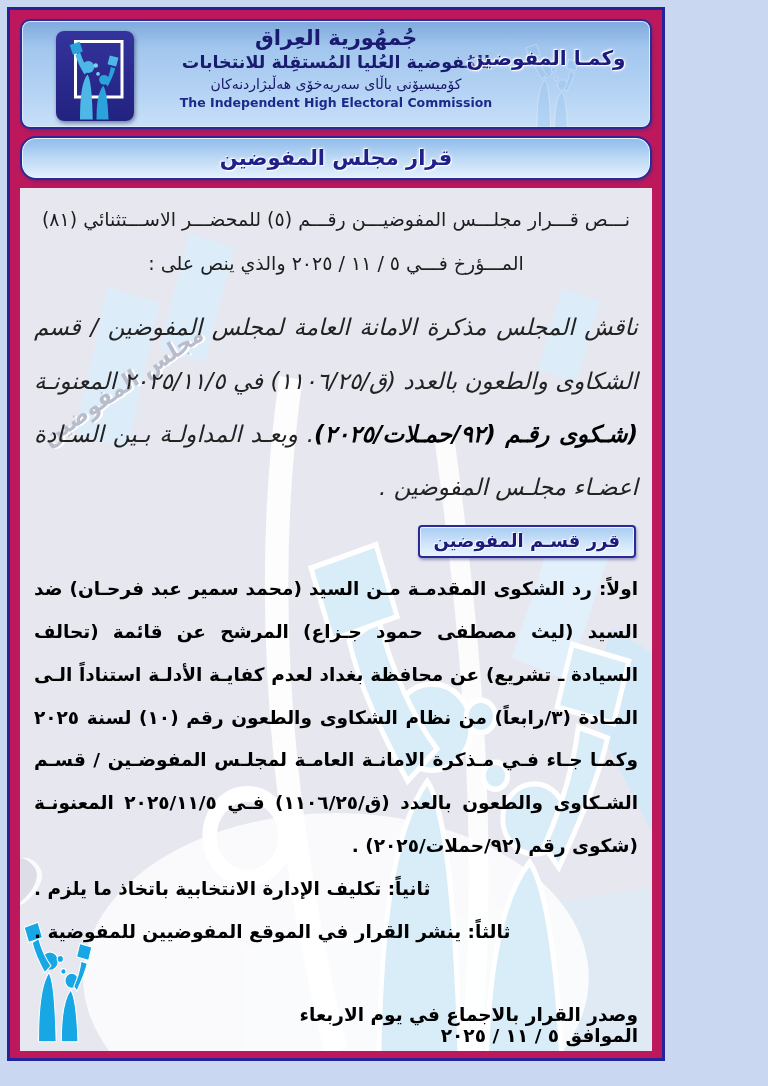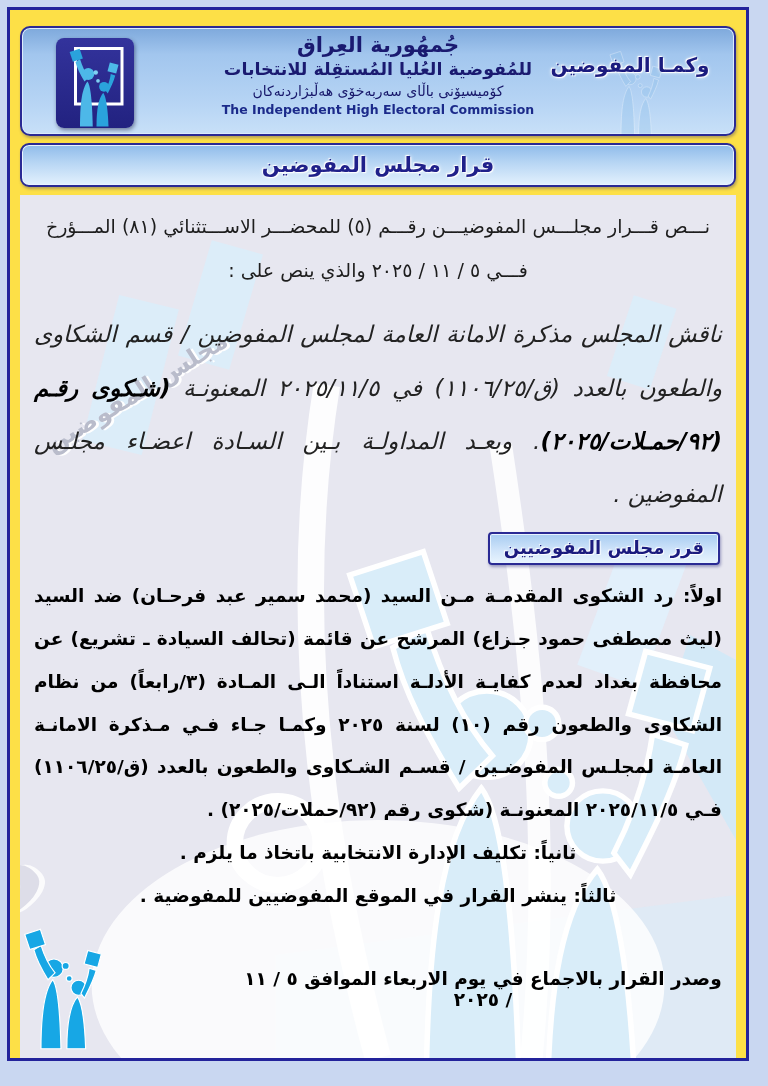--- a/index.html
+++ b/index.html
@@ -3,23 +3,23 @@
 <meta charset="utf-8">
 <style>
   html,body{margin:0;padding:0;}
   body{
     width:768px;height:1086px;overflow:hidden;
     background:#c9d7f1;
     font-family:"DejaVu Sans","Liberation Sans",sans-serif;
     position:relative;
   }
   .frame{
-    position:absolute;left:7px;top:7px;width:742px;height:1054px;
-    border:3px solid #23239b;background:#fde047;
-    box-sizing:border-box;padding:16px 10px 10px 10px;
+    position:absolute;left:7px;top:7px;width:658px;height:1054px;
+    border:3px solid #23239b;background:#be185d;
+    box-sizing:border-box;padding:9px 10px 10px 10px;
   }
   
   .header-box{
     position:relative;height:110px;box-sizing:border-box;
     border:2px solid #2a2a94;border-radius:10px;
     background:linear-gradient(180deg,#7ea9dc 0%,#a2c6ee 25%,#b6d4f4 70%,#c8e0f8 100%);
     box-shadow:inset 0 0 0 1px #dcecfc, 1px 2px 3px rgba(40,40,120,.35);
     overflow:hidden;
   }
   .logo-badge{
@@ -38,21 +38,21 @@
   .hdr-right{
     position:absolute;right:14px;top:20px;width:180px;text-align:center;
     color:#1b1b7e;font-weight:bold;font-size:20px;line-height:1.75;
     text-shadow:1px 1px 1px #fff,-1px -1px 1px #fff,0 0 4px #fff;
     z-index:2;
   }
   .hdr-right-wm{position:absolute;right:52px;top:12px;width:90px;height:96px;opacity:.33;z-index:1;}
   
   .title-bar{
     margin-top:7px;height:44px;box-sizing:border-box;
-    border:2px solid #2a2a94;border-radius:9px;
+    border:2px solid #2a2a94;border-radius:16px;
     background:linear-gradient(180deg,#8fbbea 0%,#b8d6f4 45%,#e3f1fd 100%);
     box-shadow:inset 0 0 0 1px #eaf4ff, 1px 2px 3px rgba(40,40,120,.35);
     display:flex;align-items:center;justify-content:center;
     font-size:21px;font-weight:bold;color:#20208a;
     text-shadow:1px 1px 1px #fff,-1px -1px 1px #fff,0 0 4px #fff;
   }
   
   .content{
     position:relative;margin-top:8px;height:863px;box-sizing:border-box;
     background:#e7e7f0;overflow:hidden;
@@ -77,24 +77,24 @@
     background:linear-gradient(180deg,#a7ccf1 0%,#cfe4fa 55%,#e8f4fe 100%);
     box-shadow:1px 2px 3px rgba(40,40,120,.4), inset 0 0 0 1px #e8f4ff;
     font-size:18px;font-weight:bold;color:#1b1b7e;
     text-shadow:1px 1px 1px #fff,-1px -1px 1px #fff;
   }
   .para-first{
     text-align:justify;font-size:18.5px;line-height:2.32;font-weight:bold;color:#000;
     margin-top:10px;
   }
   .para-line{
-    text-align:center;font-size:18.5px;line-height:2.32;font-weight:bold;color:#000;
+    text-align:left;font-size:18.5px;line-height:2.32;font-weight:bold;color:#000;
   }
   .para-closing{
-    margin-top:50px;text-align:center;padding-left:210px;
+    margin-top:50px;padding-left:210px;
     font-size:18.5px;font-weight:bold;color:#000;
   }
   .wm-text-big{font-size:118px;font-weight:bold;}
   .wm-text-small{font-size:24px;font-weight:bold;}
 </style>
 </head>
 <body>
 
 <svg width="0" height="0" style="position:absolute">
   <symbol id="figs" viewBox="0 0 100 120">
@@ -186,21 +186,21 @@
       <g transform="translate(-14,718) scale(1.15)">
         <use href="#figs" width="100" height="120" style="color:#17a7e5"></use>
       </g>
     </svg>
 
     <div class="textcol">
       <p class="para-intro">نـــص قـــرار مجلـــس المفوضيـــن رقـــم (٥) للمحضـــر الاســـتثنائي (٨١) المـــؤرخ فـــي ٥ / ١١ / ٢٠٢٥ والذي ينص على :</p>
 
       <p class="para-discussion"><span>ناقش المجلس مذكرة الامانة العامة لمجلس المفوضين / قسم الشكاوى والطعون بالعدد (ق/١١٠٦/٢٥) في ٢٠٢٥/١١/٥ المعنونـة </span><b>(شـكوى رقـم (٩٢/حمـلات/٢٠٢٥)</b><span>. وبعـد المداولـة بـين السـادة اعضـاء مجلـس المفوضين .</span></p>
 
-      <div class="decision-chip">قرر مجلس المفوضيين</div>
+      <div class="decision-chip">قرر قسـم المفوضين</div>
 
       <p class="para-first">اولاً: رد الشكوى المقدمـة مـن السيد (محمد سمير عبد فرحـان) ضد السيد (ليث مصطفى حمود جـزاع) المرشح عن قائمة (تحالف السيادة ـ تشريع) عن محافظة بغداد لعدم كفايـة الأدلـة استناداً الـى المـادة (٣/رابعاً) من نظام الشكاوى والطعون رقم (١٠) لسنة ٢٠٢٥ وكمـا جـاء فـي مـذكرة الامانـة العامـة لمجلـس المفوضـين / قسـم الشـكاوى والطعون بالعدد (ق/١١٠٦/٢٥) فـي ٢٠٢٥/١١/٥ المعنونـة (شكوى رقم (٩٢/حملات/٢٠٢٥) .</p>
       <p class="para-line">ثانياً: تكليف الإدارة الانتخابية باتخاذ ما يلزم .</p>
       <p class="para-line">ثالثاً: ينشر القرار في الموقع المفوضيين للمفوضية .</p>
 
       <p class="para-closing">وصدر القرار بالاجماع في يوم الاربعاء الموافق ٥ / ١١ / ٢٠٢٥</p>
     </div>
   </div>
 </div>
 

